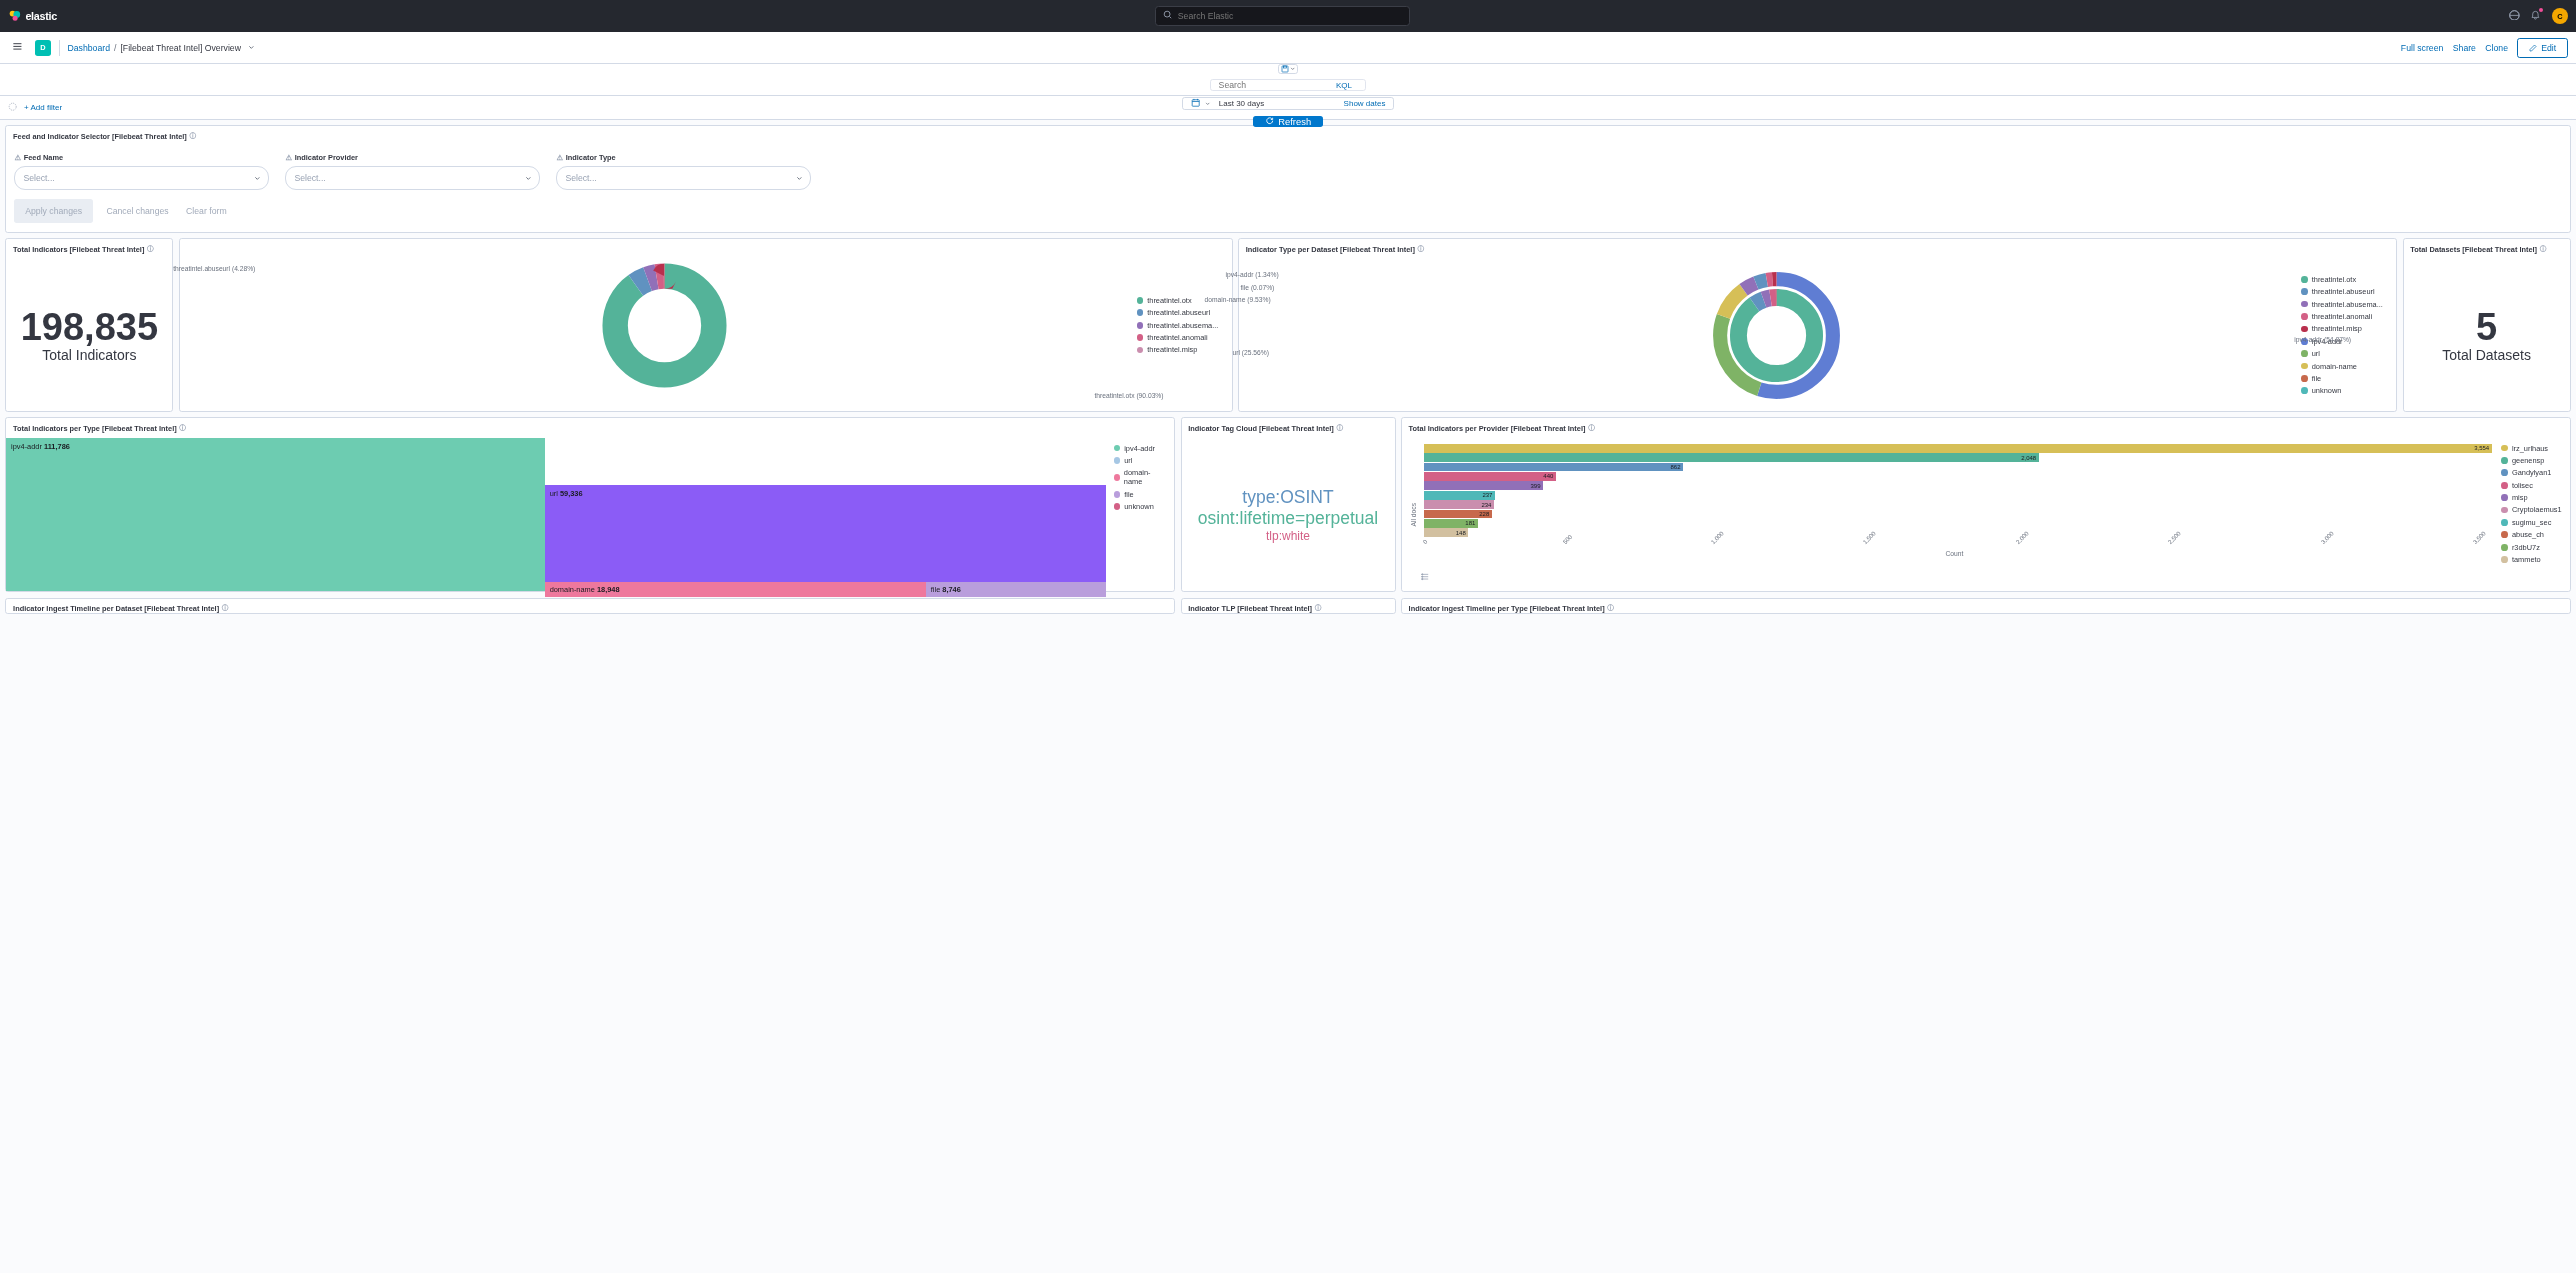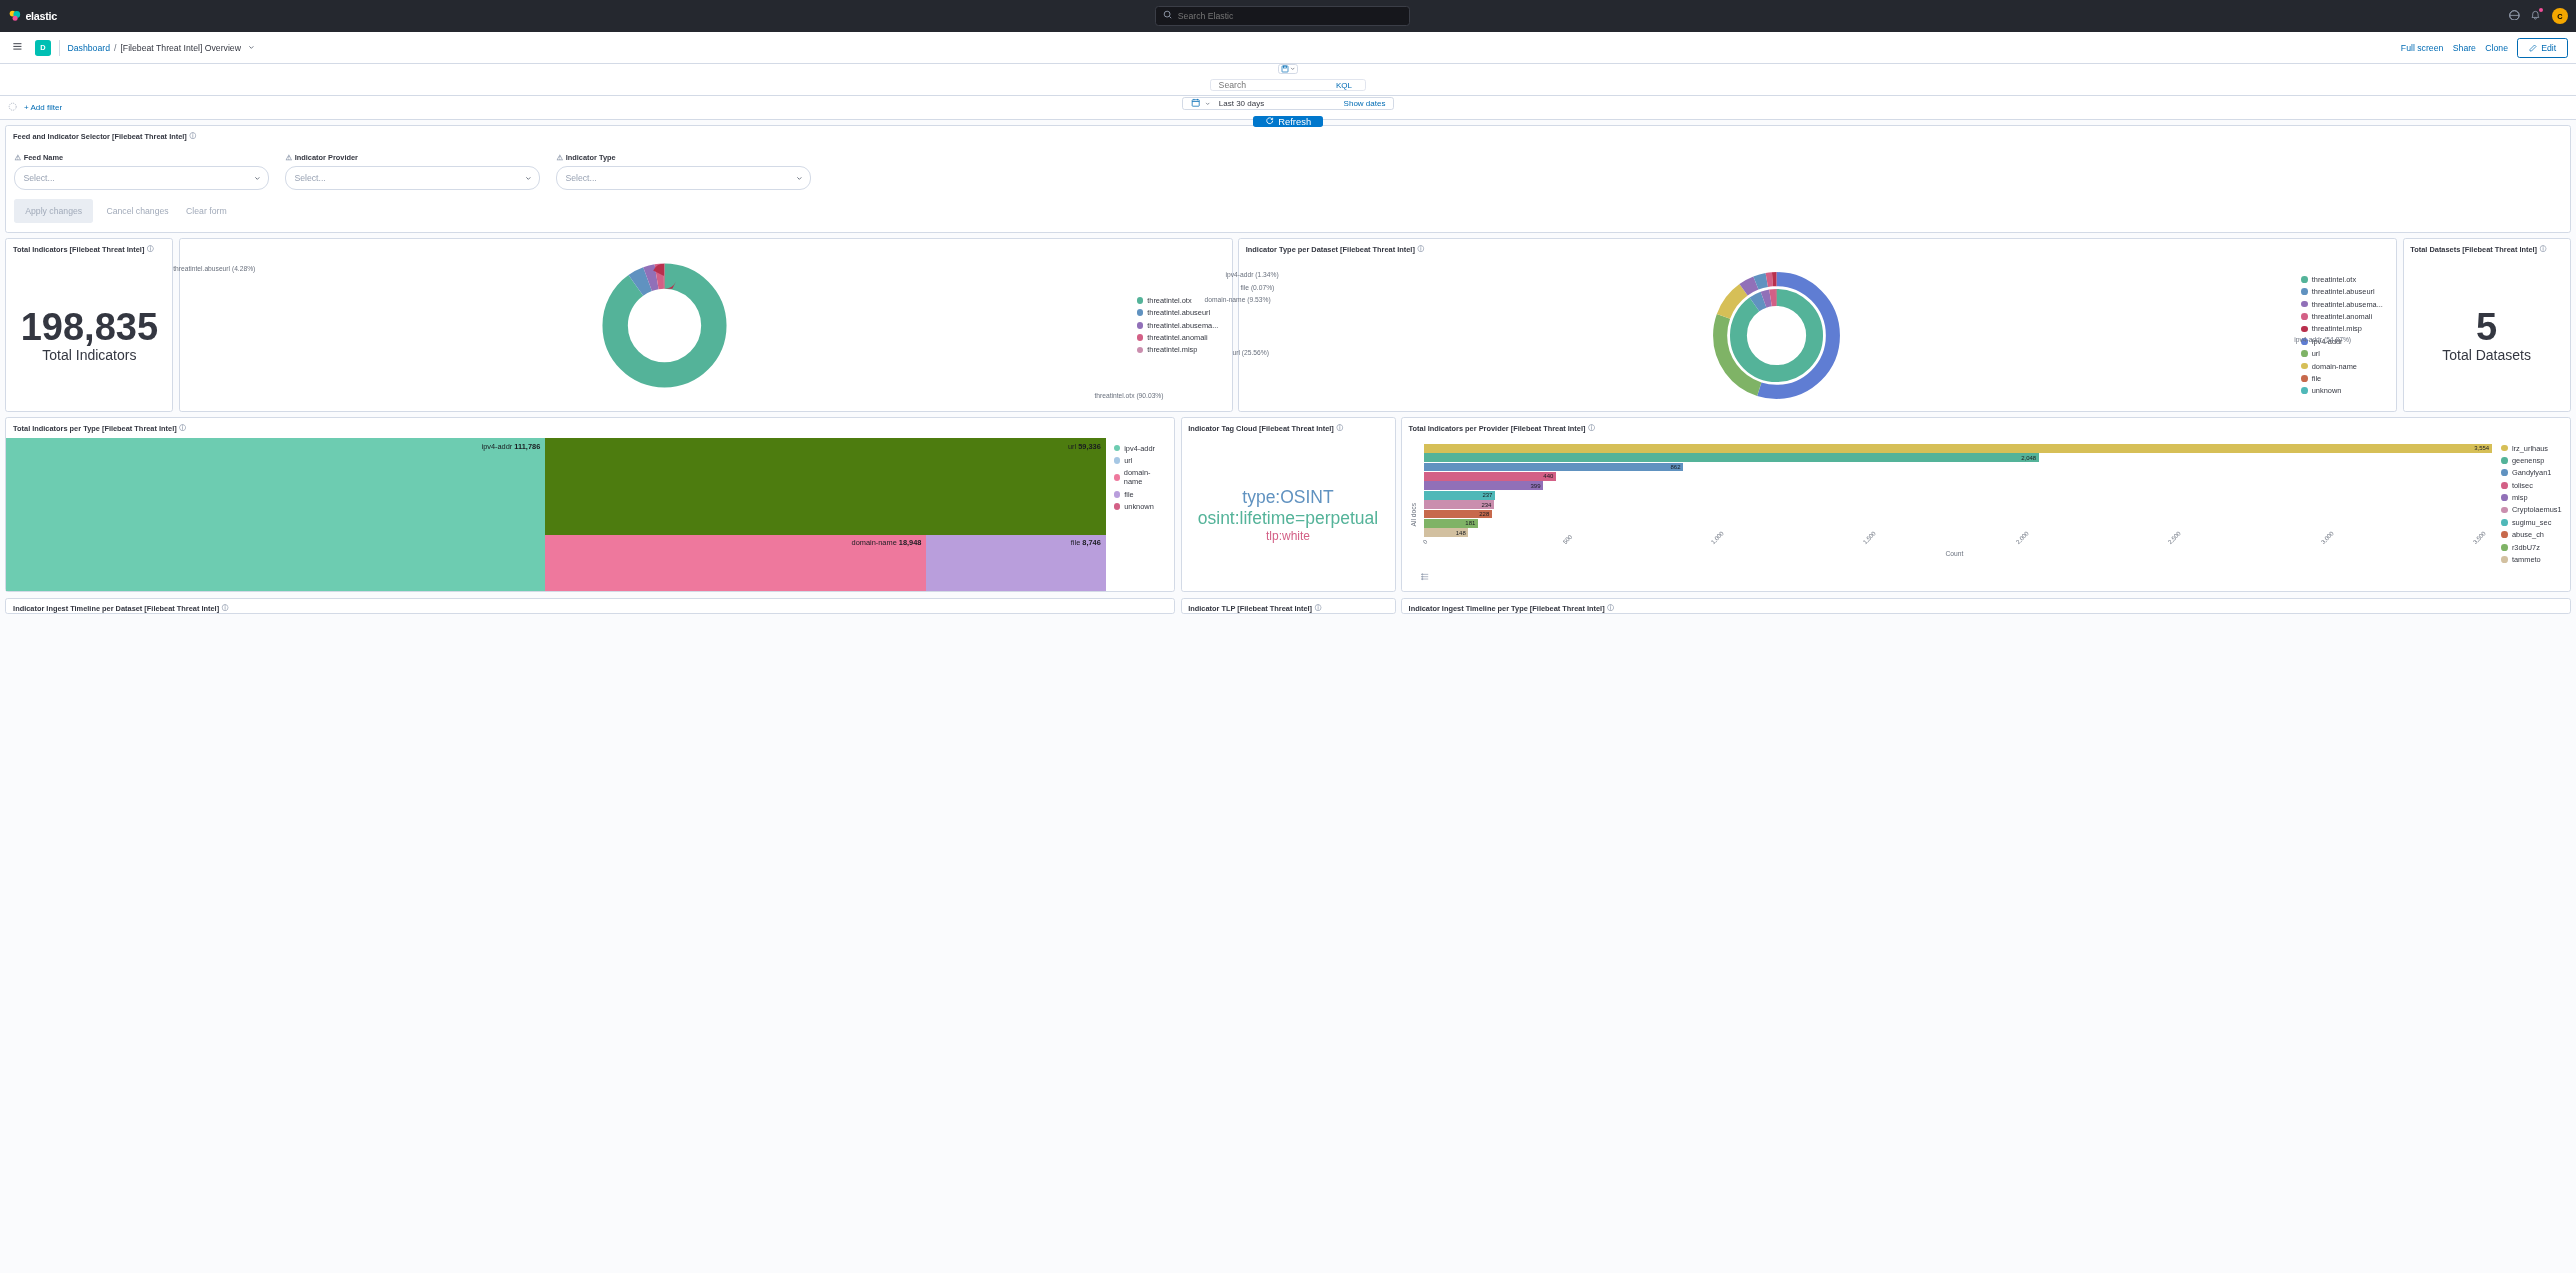--- a/index.html
+++ b/index.html
@@ -57,21 +57,21 @@
 .cancel-btn, .clear-btn { background: none; border: none; color: #a2abba; font-size: 8.7px; cursor: pointer; padding: 6.7px 4px; }
 .metric-big { text-align: center; }
 .metric-value { font-size: 38px; font-weight: 700; color: #343741; line-height: 1; }
 .metric-label { font-size: 14px; color: #343741; margin-top: 1px; }
 .donut-svg { width: 141px; height: 141px; }
 .legend-col { display: flex; flex-direction: column; gap: 3.4px; font-size: 7.4px; }
 .legend-item { display: flex; align-items: center; gap: 4px; }
 .swatch { width: 6.7px; height: 6.7px; border-radius: 50%; }
 .donut-label { position: absolute; font-size: 6.7px; color: #69707d; white-space: nowrap; }
 .treemap-viz { display: flex; width: 100%; height: 100%; }
-.treemap-rect { display: flex; flex-direction: column; padding: 3.4px 4.7px; font-size: 7.4px; color: #1a1c21; text-align: right; }
+.treemap-rect { display: flex; flex-direction: column; padding: 3.4px 4.7px; font-size: 7.4px; color: #1a1c21; }
 .tm-label { font-size: 7.4px; }
 .tm-val { font-weight: 700; }
 .tagcloud { display: flex; flex-direction: column; align-items: center; justify-content: center; gap: 0px; }
 .tag1 { color: #6092c0; font-size: 17.5px; font-weight: 500; }
 .tag2 { color: #54b399; font-size: 17.5px; font-weight: 500; }
 .tag3 { color: #d36086; font-size: 12px; font-weight: 500; }
 .bars-area { flex: 1; position: relative; }
 .ylabel { writing-mode: vertical-rl; transform: rotate(180deg); font-size: 6.7px; color: #69707d; text-align: center; }
 .xlabel { text-align: center; font-size: 6.7px; color: #69707d; margin-top: 4px; }
 .hbar-row { display: flex; align-items: center; height: 9.4px; margin-bottom: 0px; }
@@ -383,21 +383,21 @@
       <div class="panel-header">
           <span>Total Indicators per Type [Filebeat Threat Intel]</span>
           <span class="info-icon">ⓘ</span>
         </div>
       <div class="panel-body" style="padding:0; align-items:stretch;">
         <div class="treemap-viz">
           <div class="treemap-rect" style="flex:0 0 49%; background:#6dccb1;">
             <span><span class="tm-label">ipv4-addr</span> <span class="tm-val">111,786</span></span>
           </div>
           <div style="flex:1; display:flex; flex-direction:column;">
-            <div class="treemap-rect" style="flex:0 0 63%; background:#4d7c0f;">
+            <div class="treemap-rect" style="flex:0 0 63%; background:#8b5cf6;margin-top:47px;">
               <span><span class="tm-label">url</span> <span class="tm-val">59,336</span></span>
             </div>
             <div style="flex:1; display:flex;">
               <div class="treemap-rect" style="flex:0 0 68%; background:#ee789d;">
                 <span><span class="tm-label">domain-name</span> <span class="tm-val">18,948</span></span>
               </div>
               <div class="treemap-rect" style="flex:1; background:#b99edc;">
                 <span><span class="tm-label">file</span> <span class="tm-val">8,746</span></span>
               </div>
             </div>

